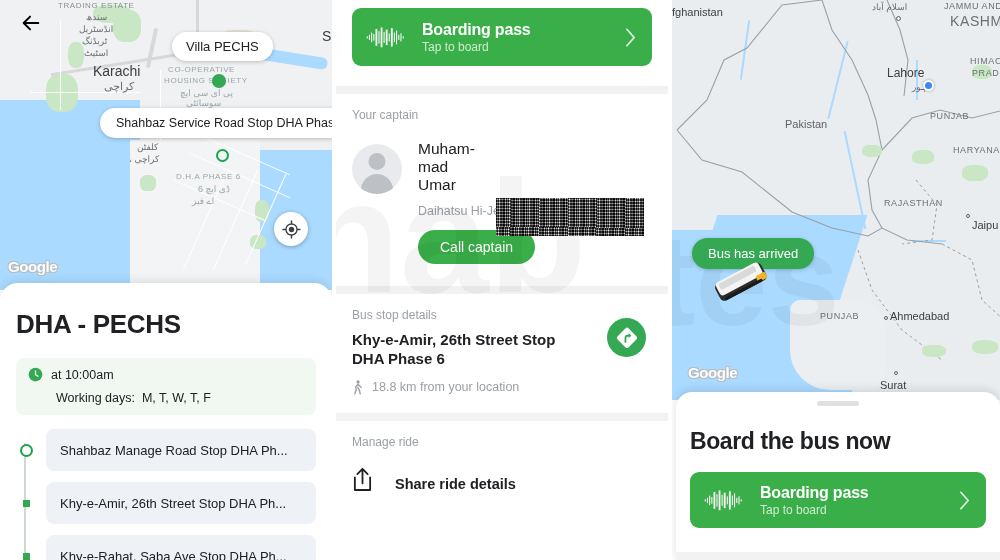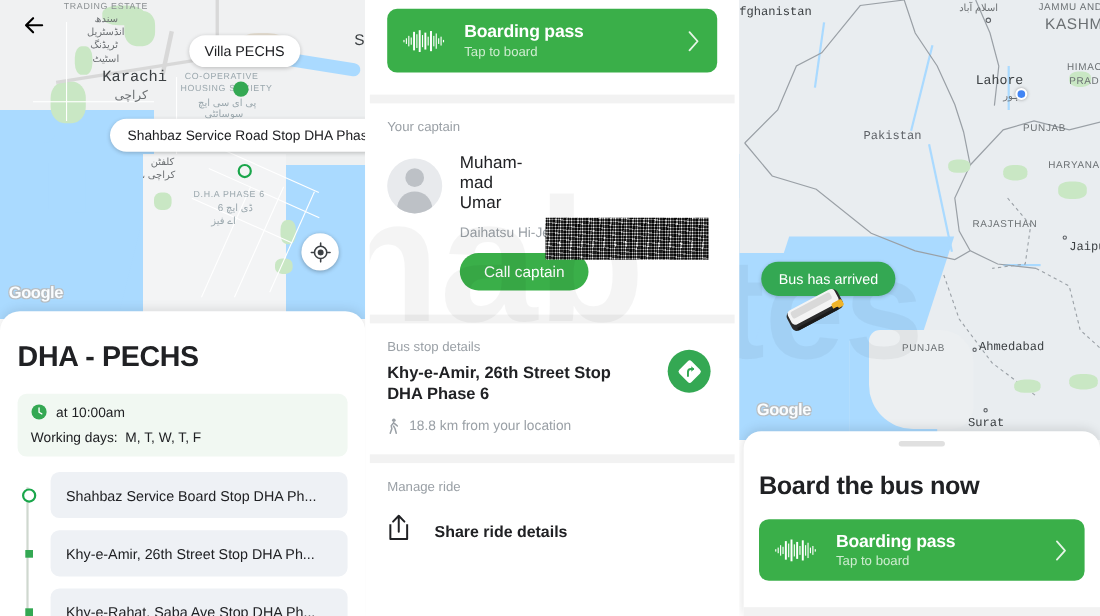--- a/index.html
+++ b/index.html
@@ -27,21 +27,21 @@
   .map-karachi { height: 290px; background:#eef0f1; }
   .land { position:absolute; background:#f0f1f2; }
   .water { position:absolute; background:#aadaff; }
   .green { position:absolute; background:#c9e7c4; border-radius:40%; }
   .road { position:absolute; background:#ffffff; }
   .road-major { position:absolute; background:#d8d8d8; }
   .maplabel {
     position:absolute; color:#6b6f72; font-size:8.5px;
     letter-spacing:.4px; white-space:nowrap; font-family:"Liberation Sans",sans-serif;
   }
-  .maplabel.big { font-size:14px; color:#3c4043; letter-spacing:0;font-family:Liberation Mono, monospace; }
+  .maplabel.big { font-size:14px; color:#3c4043; letter-spacing:0; }
   .maplabel.urdu { font-size:9px; color:#6b6f72; }
   .maplabel.caps { font-size:8px; color:#8a8f92; letter-spacing:.6px; }
 
   
   .gwm {
     position:absolute; font-size:15px; font-weight:bold; color:#fff;
     letter-spacing:-.4px; font-family:"Liberation Sans",sans-serif;
     text-shadow:
       -1px -1px 0 #b9bcbe, 1px -1px 0 #b9bcbe,
       -1px 1px 0 #b9bcbe, 1px 1px 0 #b9bcbe;
@@ -96,21 +96,21 @@
     font-size:26px; font-weight:bold; color:#202124;
     margin-top:26px; letter-spacing:-.3px;
   }
   .sched-box {
     margin-top:18px; background:#f1f8f2; border-radius:8px;
     padding:9px 12px 10px 12px;
   }
   .sched-row1 { display:flex; align-items:center; gap:8px; }
   .clock-ico { width:15px; height:15px; flex:0 0 auto; }
   .sched-time { font-size:12.5px; color:#202124; }
-  .sched-days { font-size:12.5px; color:#202124; margin-top:9px; }
+  .sched-days { font-size:12.5px; color:#202124; margin-top:9px;margin-left:28px; }
 
   .stops { margin-top:14px; position:relative; padding-left:30px; }
   .stops-line {
     position:absolute; left:8px; top:14px; bottom:-10px; width:1.5px;
     background:#cfd8cf;
   }
   .stop-row {
     position:relative; display:flex; align-items:center;
     height:42px; margin-bottom:11px;
   }
@@ -338,21 +338,21 @@
         </div>
       </div>
 
       <div class="stops">
         <div class="stops-line"></div>
 
         <div class="stop-row">
           <div class="stop-marker">
               <div class="marker-ring"></div>
             </div>
-          <div class="stop-pill">Shahbaz Service Board Stop DHA Ph...</div>
+          <div class="stop-pill">Shahbaz Manage Road Stop DHA Ph...</div>
         </div>
 
         <div class="stop-row">
           <div class="stop-marker">
               <div class="marker-sq"></div>
             </div>
           <div class="stop-pill">Khy-e-Amir, 26th Street Stop DHA Ph...</div>
         </div>
 
         <div class="stop-row">

